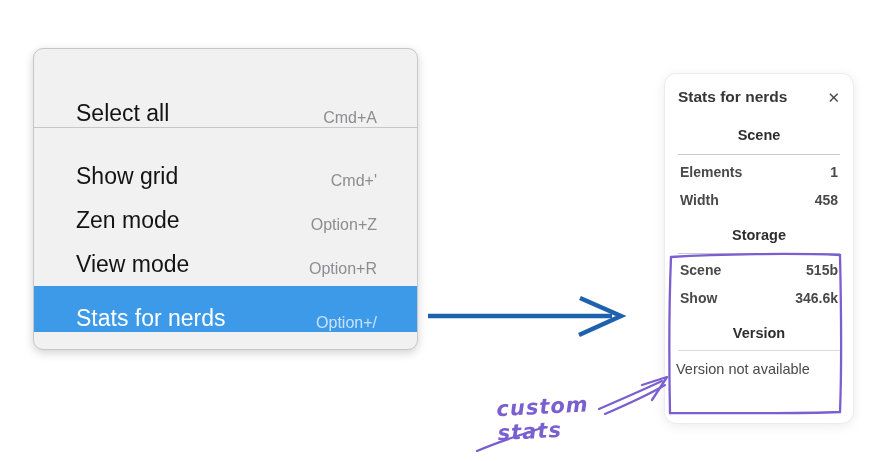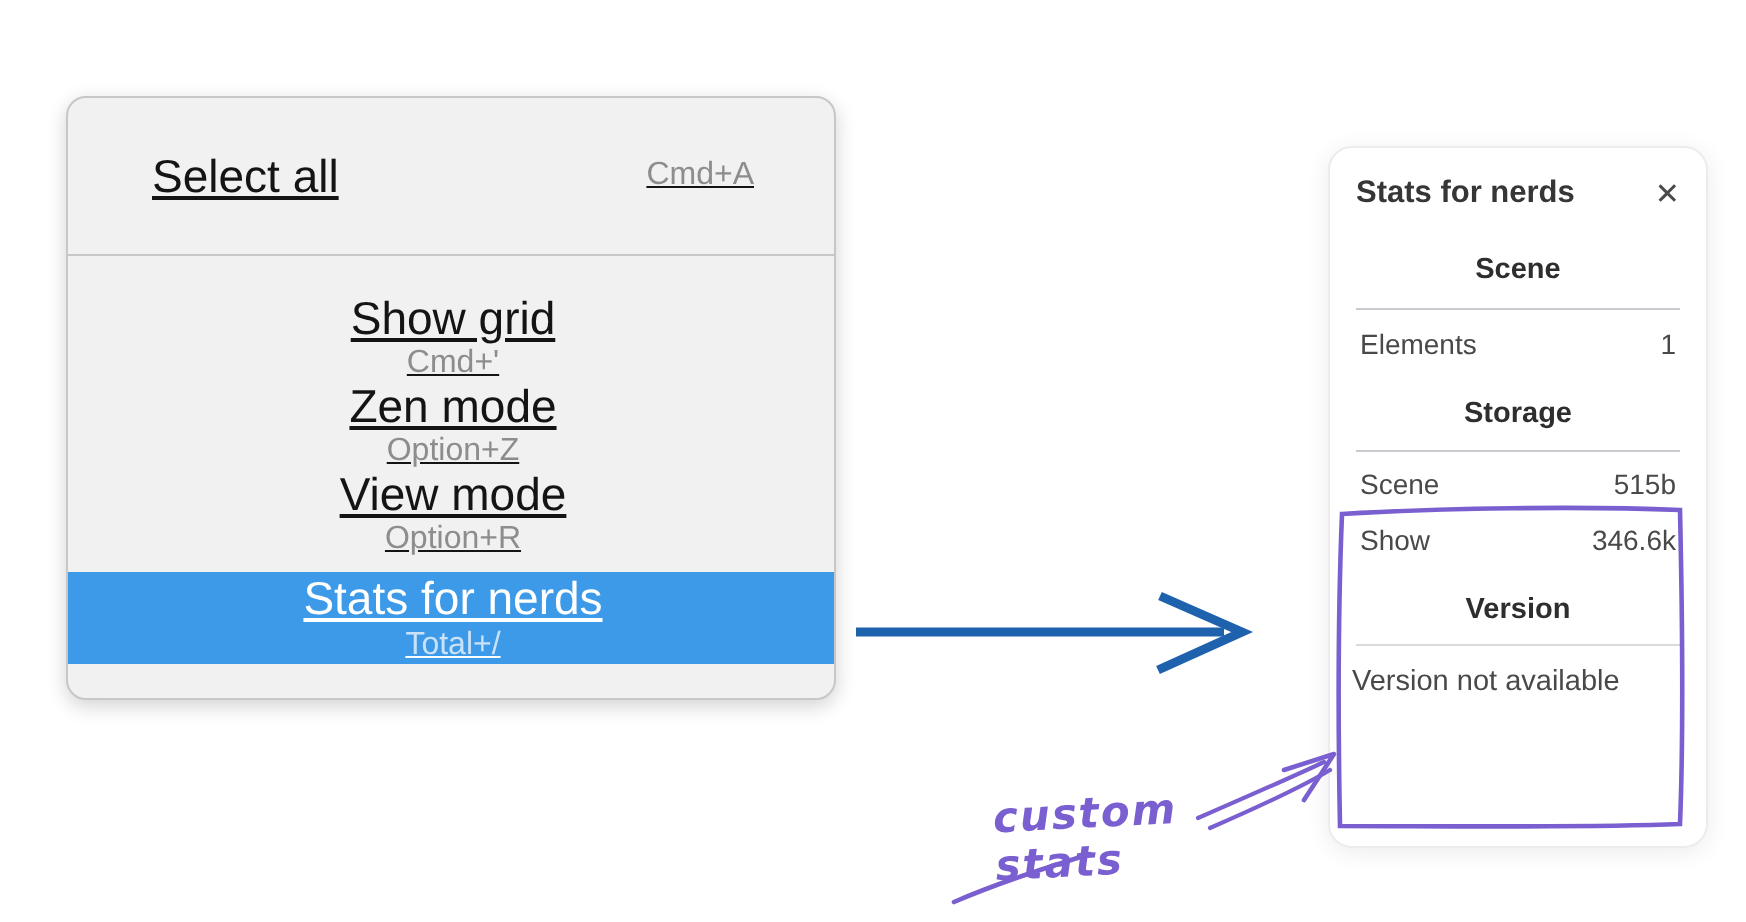--- a/index.html
+++ b/index.html
@@ -13,28 +13,28 @@
   body{font-family:"Liberation Sans",sans-serif;background:#fff;}
   .canvas{position:relative;width:873px;height:461px;background:var(--page_bg);overflow:hidden;}
 
   
   .menu{
     position:absolute;left:33px;top:48px;width:385px;height:302px;
     background:var(--menu_bg);border:1px solid var(--menu_border);border-radius:10px;
     box-shadow:0 3px 10px rgba(0,0,0,0.18);overflow:hidden;
   }
   .menu-item{
-    display:flex;align-items:center;justify-content:space-between;
-    padding:0 40px 0 42px;font-size:23px;color:var(--menu_text);text-decoration:underline;
+    display:flex;align-items:flex-end;justify-content:space-between;
+    padding:0 40px 0 42px;font-size:23px;color:var(--menu_text);
   }
   .menu-item .mi-key{font-size:16px;color:var(--shortcut_text);}
   .mi-first{height:78px;}
   .menu-divider{height:1px;background:var(--menu_border);}
   .menu-group{padding-top:18px;}
-  .menu-group .menu-item{height:44px;flex-direction:column;}
+  .menu-group .menu-item{height:44px;}
   .menu-item.highlighted{
     height:46px;margin-top:8px;background:var(--highlight_bg);color:var(--highlight_text);
   }
   .menu-item.highlighted .mi-key{color:var(--highlight_shortcut);}
 
   
   .panel{
     position:absolute;left:664px;top:73px;width:190px;height:351px;
     background:var(--panel_bg);border:1px solid var(--panel_border);border-radius:12px;
     box-shadow:0 2px 12px rgba(0,0,0,0.08);color:var(--panel_text);
@@ -50,21 +50,21 @@
   .sec-h{
     text-align:center;font-size:14.5px;font-weight:bold;color:#2e2e2e;
     margin-top:20px;line-height:19px;
   }
   .sec-h.tight{margin-top:12px;}
   .sec-line{height:1px;background:var(--divider);margin:9px 13px 0 13px;}
   .sec-line.tight{margin-top:8px;}
   .sec-line.faint{margin-top:7px;background:#d9d9de;}
   .stat-row{
     display:flex;align-items:center;justify-content:space-between;
-    padding:0 15px;height:28px;font-size:14px;
+    padding:0 15px;height:28px;font-size:14px;font-weight:bold;
   }
   .stat-rows{margin-top:3px;}
   .stat-rows.tight{margin-top:2px;}
   .panel-note{margin:8px 11px 16px 11px;font-size:14.5px;line-height:20px;}
 
   
   .annot-svg{position:absolute;left:0;top:0;width:873px;height:461px;pointer-events:none;}
   .blue-stroke{stroke:var(--arrow_blue);fill:none;}
   .purple-stroke{stroke:var(--annotation_purple);fill:none;}
   .custom-stats-label{
@@ -93,37 +93,41 @@
       <div class="menu-item">
         <span class="mi-label">Zen mode</span>
         <span class="mi-key">Option+Z</span>
       </div>
       <div class="menu-item">
         <span class="mi-label">View mode</span>
         <span class="mi-key">Option+R</span>
       </div>
       <div class="menu-item highlighted">
         <span class="mi-label">Stats for nerds</span>
-        <span class="mi-key">Total+/</span>
+        <span class="mi-key">Option+/</span>
       </div>
     </div>
   </div>
 
   <div class="panel">
     <div class="panel-header">
       <span class="panel-title">Stats for nerds</span>
       <span class="panel-close">✕</span>
     </div>
 
     <div class="sec-h">Scene</div>
     <div class="sec-line"></div>
     <div class="stat-rows">
       <div class="stat-row">
         <span>Elements</span>
         <span>1</span>
+      </div>
+      <div class="stat-row">
+        <span>Width</span>
+        <span>458</span>
       </div>
     </div>
 
     <div class="sec-h tight">Storage</div>
     <div class="sec-line tight"></div>
     <div class="stat-rows tight">
       <div class="stat-row">
         <span>Scene</span>
         <span>515b</span>
       </div>

